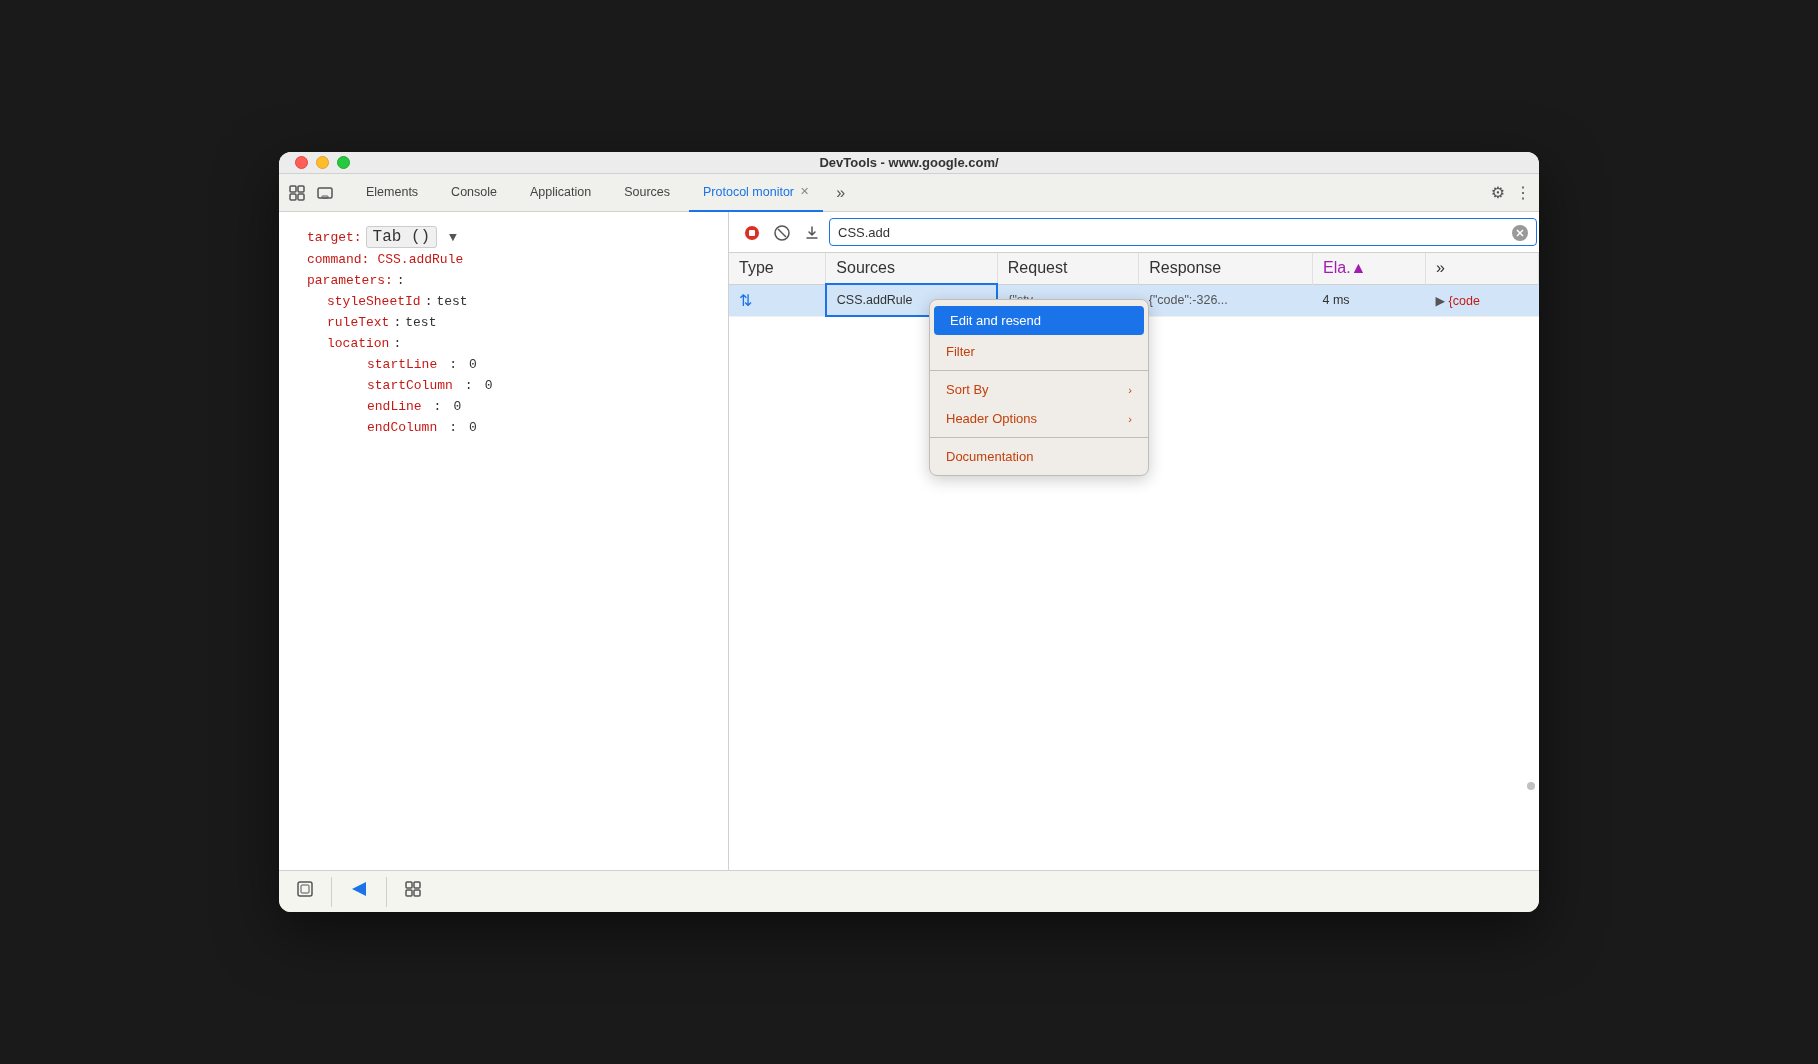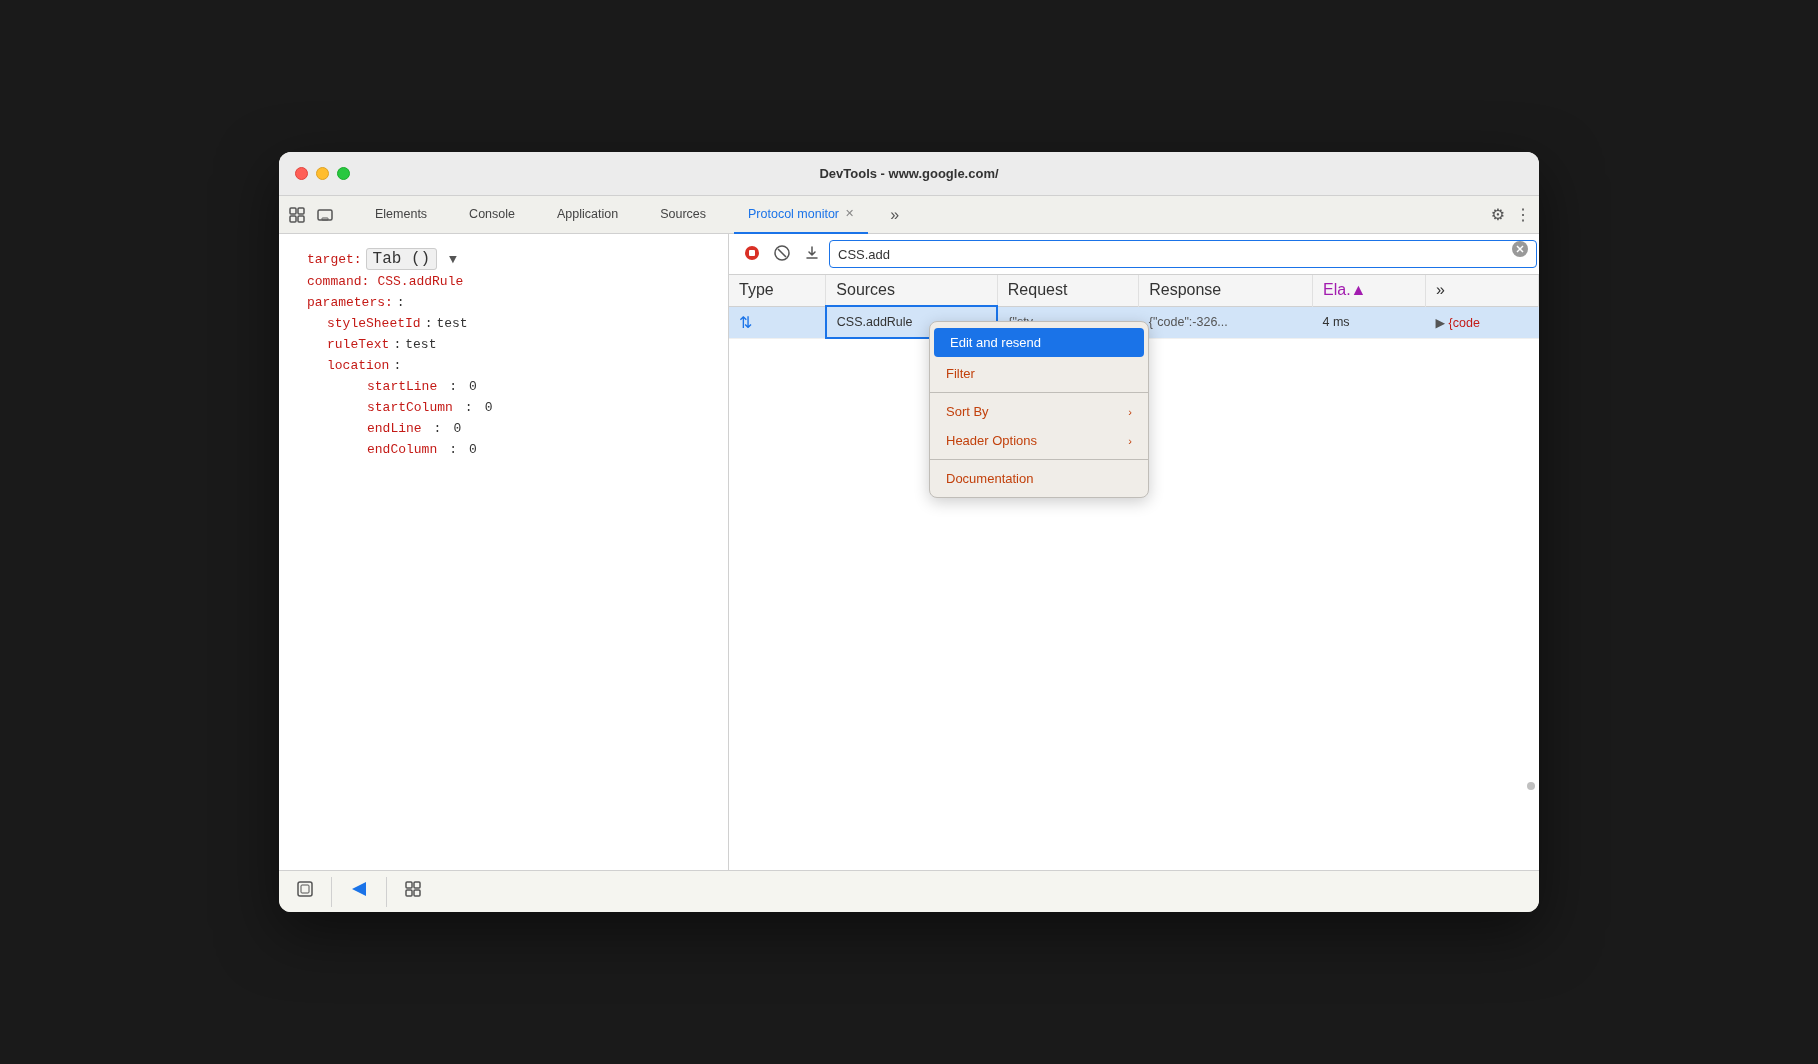--- a/index.html
+++ b/index.html
@@ -16,21 +16,21 @@
       height: 760px;
       background: #f5f5f0;
       border-radius: 12px;
       box-shadow: 0 20px 60px rgba(0,0,0,0.5);
       overflow: hidden;
       display: flex;
       flex-direction: column;
     }
     .titlebar {
       background: #ececec;
-      height: 44px;
+      height: 22px;
       display: flex;
       align-items: center;
       padding: 0 16px;
       border-bottom: 1px solid #d0d0d0;
       position: relative;
     }
     .traffic-lights {
       display: flex;
       gap: 8px;
       align-items: center;
@@ -57,21 +57,21 @@
       flex: 1;
       overflow: hidden;
     }
     .tab-bar {
       background: #f0f0ec;
       display: flex;
       align-items: center;
       height: 38px;
       border-bottom: 1px solid #d0d0d0;
       padding: 0 8px;
-      gap: 14px;
+      gap: 5px;
     }
     .tab-bar-icons {
       display: flex;
       align-items: center;
       gap: 8px;
       margin-right: 12px;
     }
     .tab-icon {
       width: 20px;
       height: 20px;
@@ -150,21 +150,21 @@
     .right-panel {
       flex: 1;
       display: flex;
       flex-direction: column;
       background: #fff;
       overflow: hidden;
       position: relative;
     }
     .toolbar {
       display: flex;
-      align-items: flex-start;
+      align-items: flex-end;
       padding: 6px 10px;
       gap: 4px;
       border-bottom: 1px solid #d0d0d0;
       background: #fff;
     }
     .toolbar-btn {
       width: 26px;
       height: 26px;
       border-radius: 50%;
       border: none;

